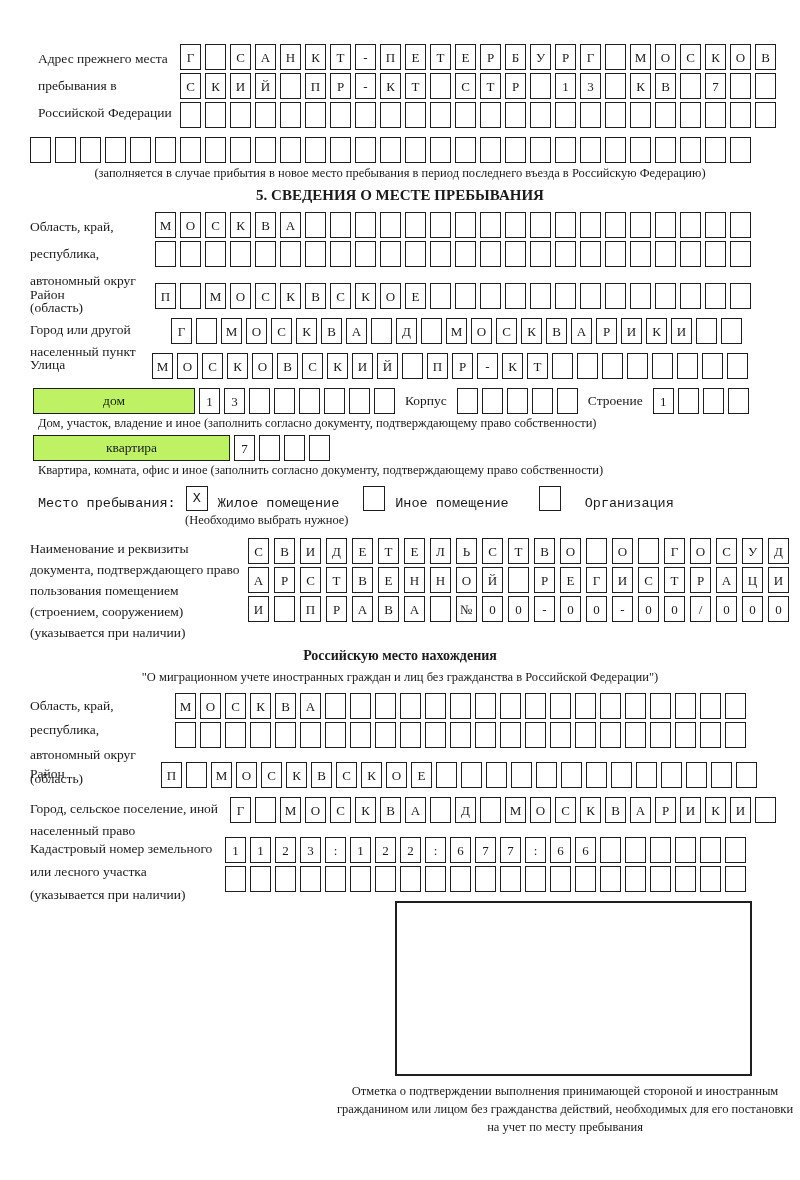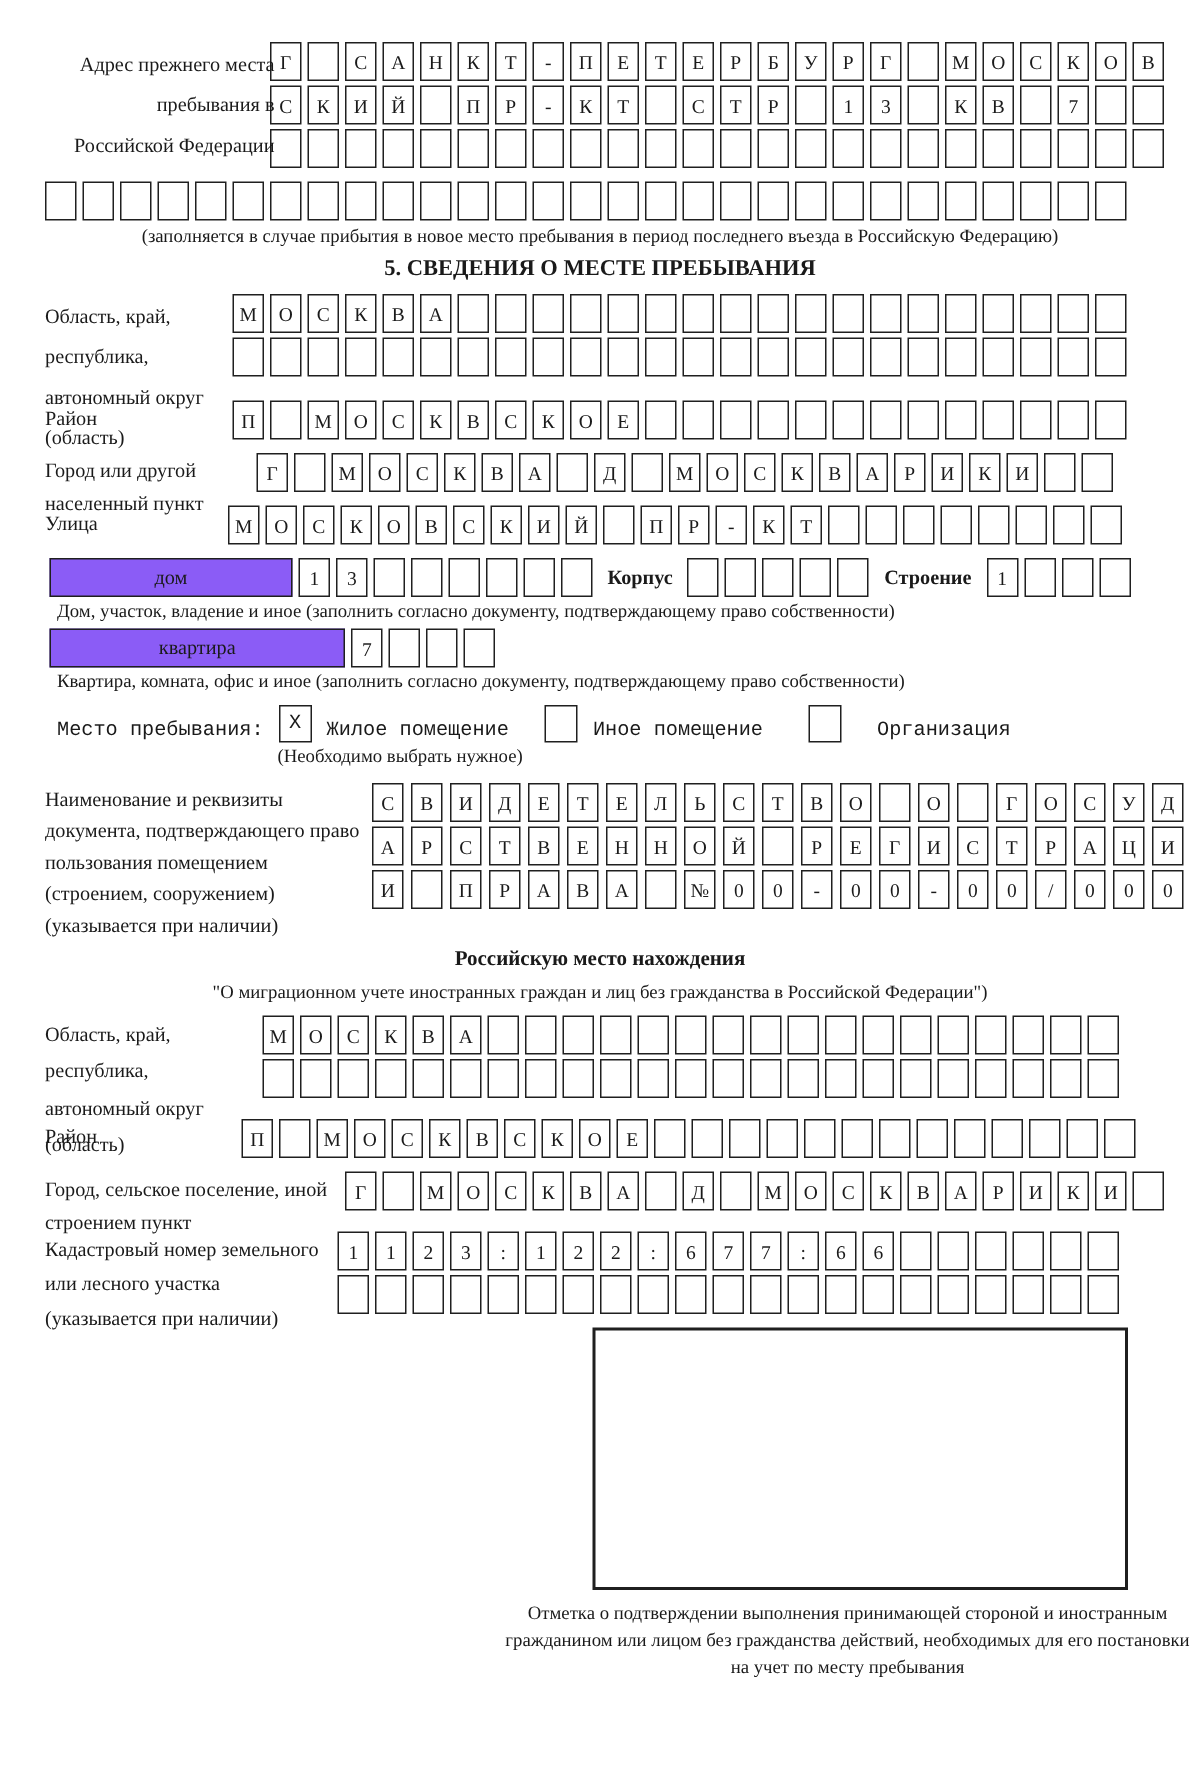--- a/index.html
+++ b/index.html
@@ -32,24 +32,24 @@
 
   .caption { font-size: 12.5px; }
   .caption.center { text-align: center; }
 
   .sec-title { text-align: center; font-weight: bold; font-size: 15px; margin: 6px 0 8px 0; }
   .sub-title { text-align: center; font-weight: bold; font-size: 14px; margin: 14px 0 6px 0; }
 
   .wide-box {
     border: 1.6px solid #1f1f1f; height: 26px;
     display: inline-flex; align-items: center; justify-content: center;
-    font-size: 13.5px; background: #8b5cf6;
+    font-size: 13.5px; background: #bef264;
   }
   .inline-row { display: flex; align-items: center; gap: 4px; margin: 2px 0 2px 3px; }
-  .inline-label { font-size: 13.5px; padding: 0 6px; white-space: nowrap; font-weight: bold; }
+  .inline-label { font-size: 13.5px; padding: 0 6px; white-space: nowrap; }
 
   .stay-row { display: flex; align-items: flex-end; font-size: 13.5px; margin: 8px 0 2px 8px; font-family: Liberation Mono, monospace; }
   .checkbox {
     width: 22px; height: 25px; border: 1.6px solid #1f1f1f;
     display: inline-flex; align-items: center; justify-content: center;
     font-size: 13.5px; margin: 0 10px;
   }
   .stay-note { font-size: 12.5px; margin: 2px 0 10px 155px; }
 
   .stamp-box {
@@ -61,21 +61,21 @@
     text-align: center; font-size: 12.5px; line-height: 1.45;
   }
   .mb0 { margin-bottom: 0; }
 </style>
 </head>
 <body>
 
 <div class="page">
 
 
-  <div class="field" style="margin-top:12px;text-align:right;">
+  <div class="field" style="margin-top:28px;">
     <div class="field-label tall" style="left:8px;width:145px;">Адрес прежнего места пребывания в Российской Федерации</div>
     <div class="field-cells ml150">
       <div class="crow">
           <span class="cell filled">Г</span>
           <span class="cell"></span>
           <span class="cell filled">С</span>
           <span class="cell filled">А</span>
           <span class="cell filled">Н</span>
           <span class="cell filled">К</span>
           <span class="cell filled">Т</span>
@@ -551,21 +551,21 @@
           <span class="cell"></span>
           <span class="cell"></span>
           <span class="cell"></span>
           <span class="cell"></span>
           <span class="cell"></span>
         </div>
     </div>
   </div>
 
   <div class="field">
-    <div class="field-label" style="width:196px;line-height:1.6;">Город, сельское поселение, иной строением пункт</div>
+    <div class="field-label" style="width:196px;line-height:1.6;">Город, сельское поселение, иной населенный право</div>
     <div class="field-cells ml200">
       <div class="crow mb0">
           <span class="cell filled">Г</span>
           <span class="cell"></span>
           <span class="cell filled">М</span>
           <span class="cell filled">О</span>
           <span class="cell filled">С</span>
           <span class="cell filled">К</span>
           <span class="cell filled">В</span>
           <span class="cell filled">А</span>

